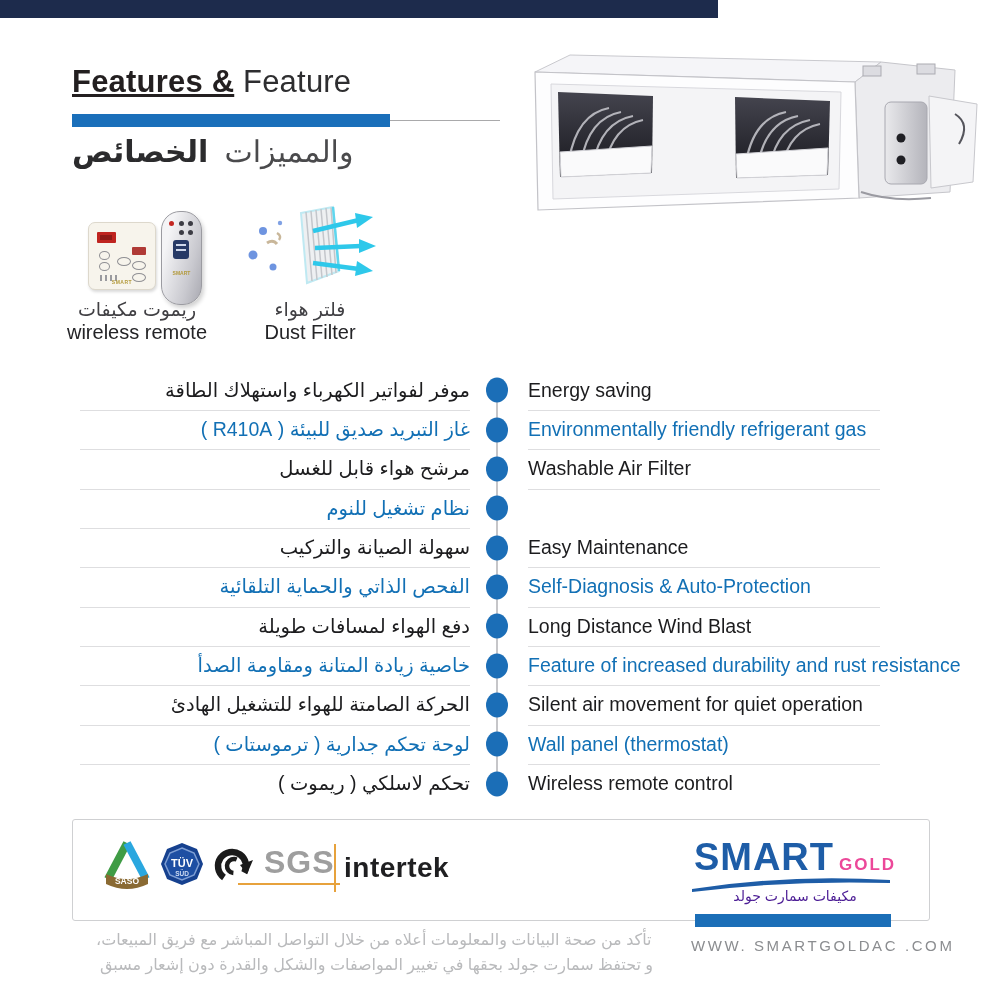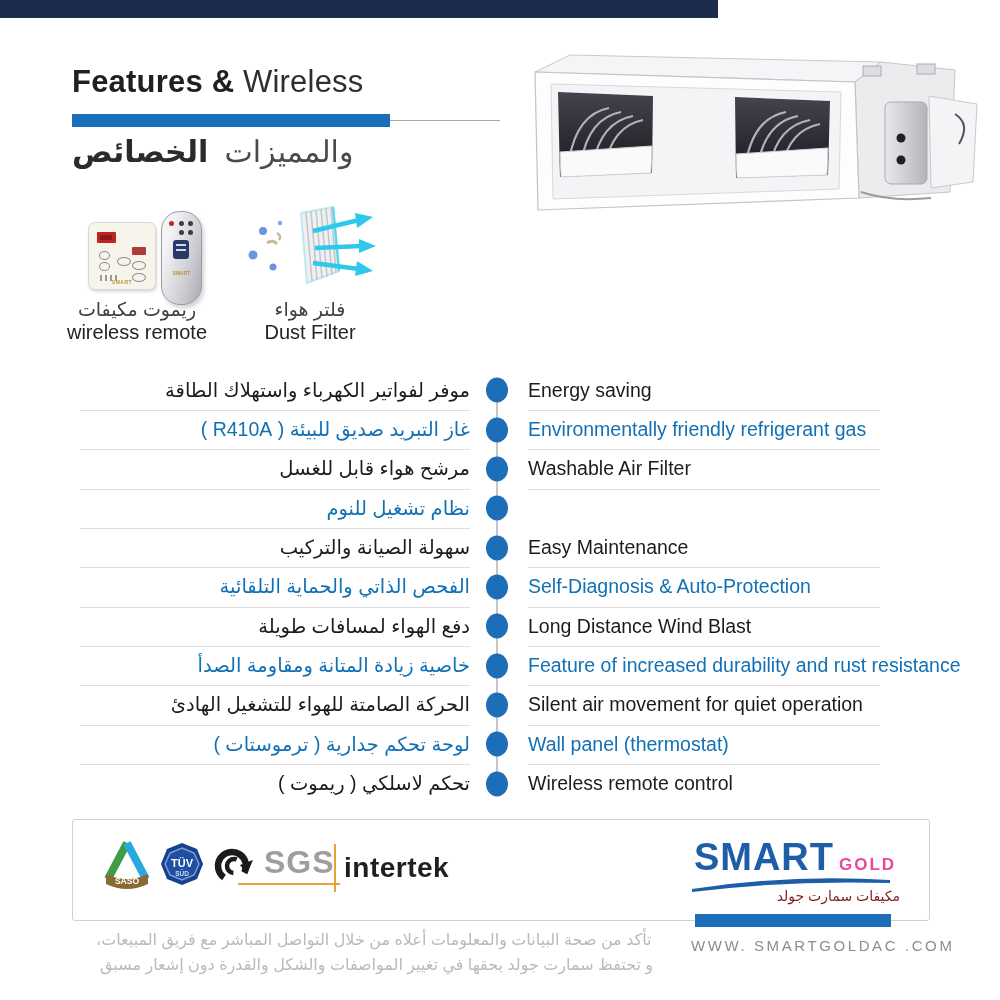--- a/index.html
+++ b/index.html
@@ -5,21 +5,21 @@
   html,body{margin:0;padding:0;background:#fff;}
   .page{position:relative;width:1000px;height:1000px;background:#ffffff;overflow:hidden;
         font-family:"Liberation Sans","DejaVu Sans",sans-serif;}
   .abs{position:absolute;}
 
   
   .topbar{left:0;top:0;width:718px;height:18px;background:#1d2b4c;}
 
   
   .title{left:72px;top:64px;font-size:31px;color:#231f20;letter-spacing:.2px;white-space:nowrap;}
-  .title .b{font-weight:700;}
+  .title .b{font-weight:700;text-decoration:underline;}
   .title .l{font-weight:300;color:#2e2e30;}
   .title-underline{left:72px;top:114px;width:318px;height:13px;background:#1a6fba;}
   .title-underline-thin{left:390px;top:120px;width:110px;height:1px;background:#a9a9ab;}
   .title-ar{left:72px;top:134px;font-size:30px;color:#3a3a3c;white-space:nowrap;direction:ltr;}
   .title-ar .b{font-weight:700;color:#2b2b2d;}
   .title-ar .l{font-weight:300;color:#4a4a4c;margin-left:8px;}
 
   
   .thermo{left:88px;top:222px;width:66px;height:66px;background:#f7f4ec;border:1px solid #ddd8cc;
           border-radius:7px;box-shadow:1px 2px 3px rgba(0,0,0,.15);}
@@ -67,38 +67,38 @@
   .sgs{left:254px;top:844px;width:86px;height:48px;}
   .sgs .t{position:absolute;left:10px;top:0;font-size:32px;font-weight:700;color:#9e9e9e;letter-spacing:1px;}
   .sgs .h{position:absolute;left:-16px;top:39px;width:102px;height:1.5px;background:#e7a23c;}
   .sgs .v{position:absolute;left:80px;top:0px;width:1.5px;height:48px;background:#e7a23c;}
   .intertek{left:344px;top:852px;font-size:28px;font-weight:700;color:#1f1f21;letter-spacing:.5px;}
 
   
   .brandline{left:690px;top:836px;width:210px;text-align:center;white-space:nowrap;}
   .brandline .smart{font-size:38px;font-weight:700;color:#1e5da7;letter-spacing:1px;}
   .brandline .gold{font-size:17px;font-weight:700;color:#ec4899;letter-spacing:2px;margin-left:5px;}
-  .tagline{left:690px;top:888px;width:210px;text-align:right;font-size:14px;color:#7f1d1d;direction:rtl;}
+  .tagline{left:690px;top:888px;width:210px;text-align:center;font-size:14px;color:#4c1d95;direction:rtl;}
   .bluebar{left:695px;top:914px;width:196px;height:13px;background:#1b6eb7;}
   .website{left:691px;top:937px;font-size:15px;letter-spacing:2.6px;color:#8b8d90;white-space:nowrap;}
 
   
   .disc{direction:rtl;white-space:nowrap;font-size:16px;color:#b9babc;}
   .disc1{left:96px;top:930px;}
   .disc2{left:100px;top:955px;}
 </style>
 </head>
 <body>
 
 <div class="page">
 
   <div class="abs topbar"></div>
 
   <div class="abs title">
-    <span class="b">Features &amp;</span><span class="l"> Wireless</span>
+    <span class="b">Features &amp;</span><span class="l"> Feature</span>
   </div>
   <div class="abs title-underline"></div>
   <div class="abs title-underline-thin"></div>
   <div class="abs title-ar">
     <span class="b" dir="rtl">الخصائص</span>
     <span class="l" dir="rtl">والمميزات</span>
   </div>
 
   <svg class="abs" style="left:525px;top:52px;" width="455" height="163" viewBox="0 0 455 163">
     <defs>

